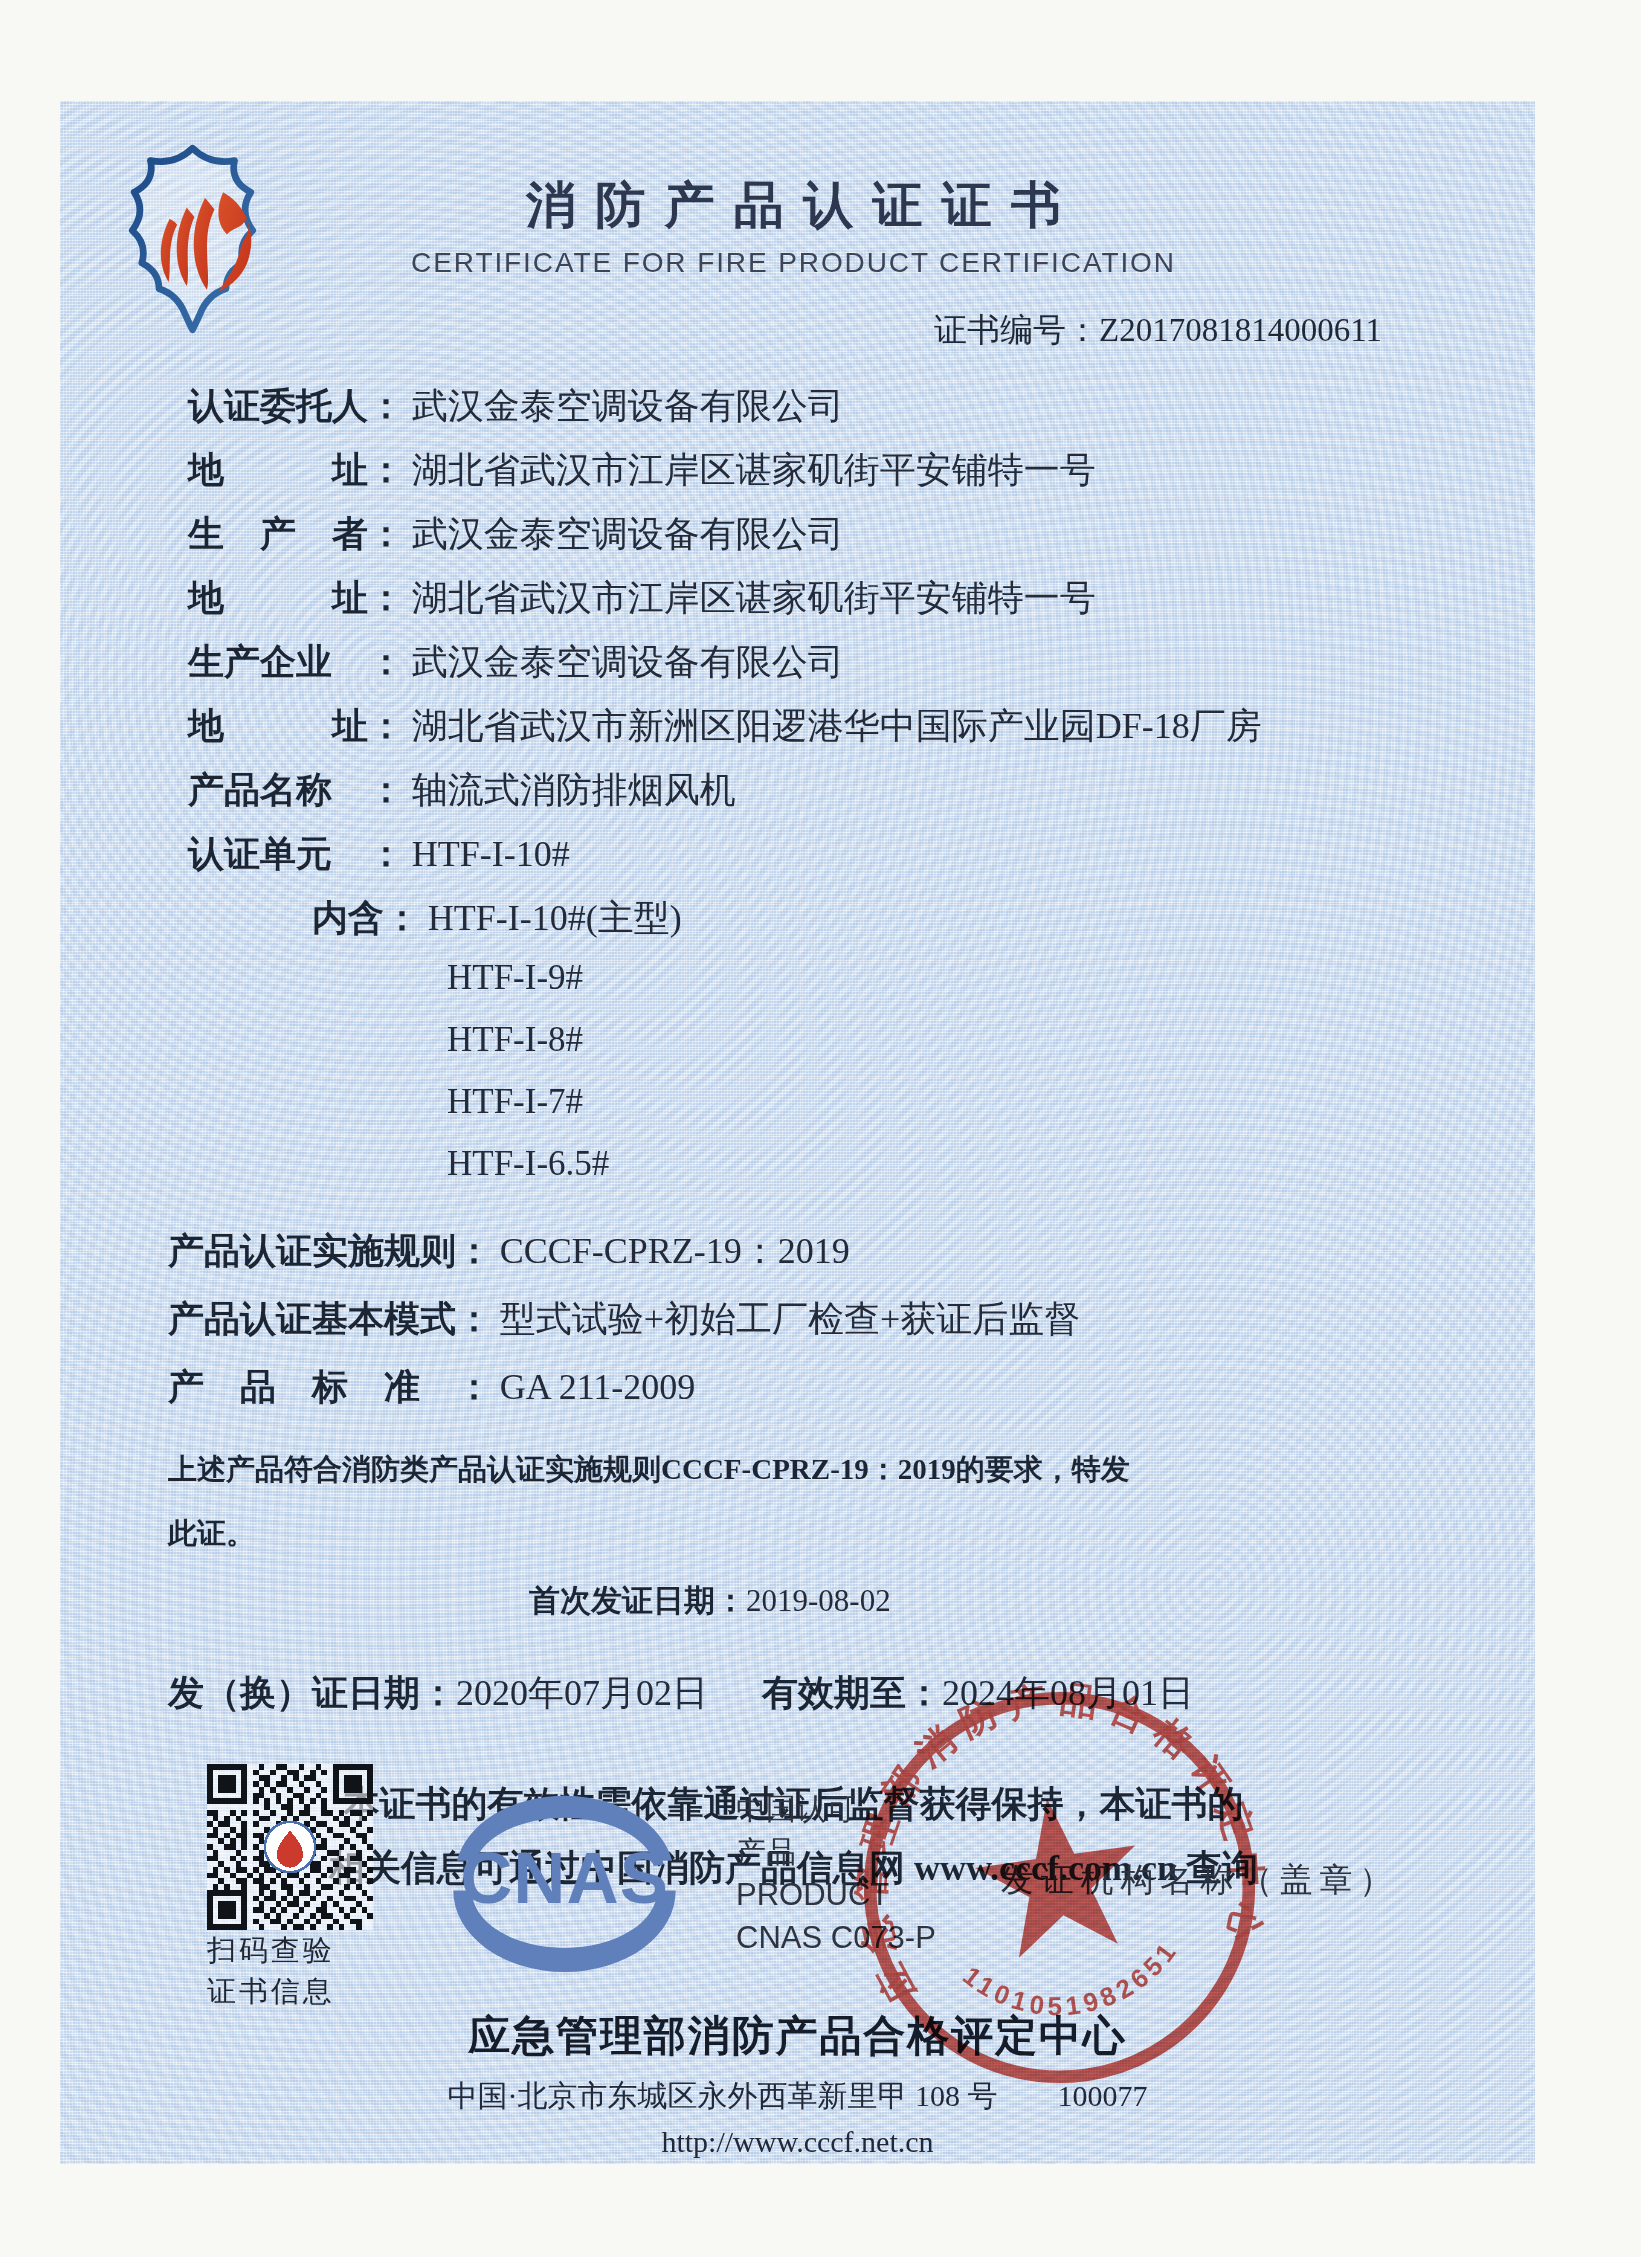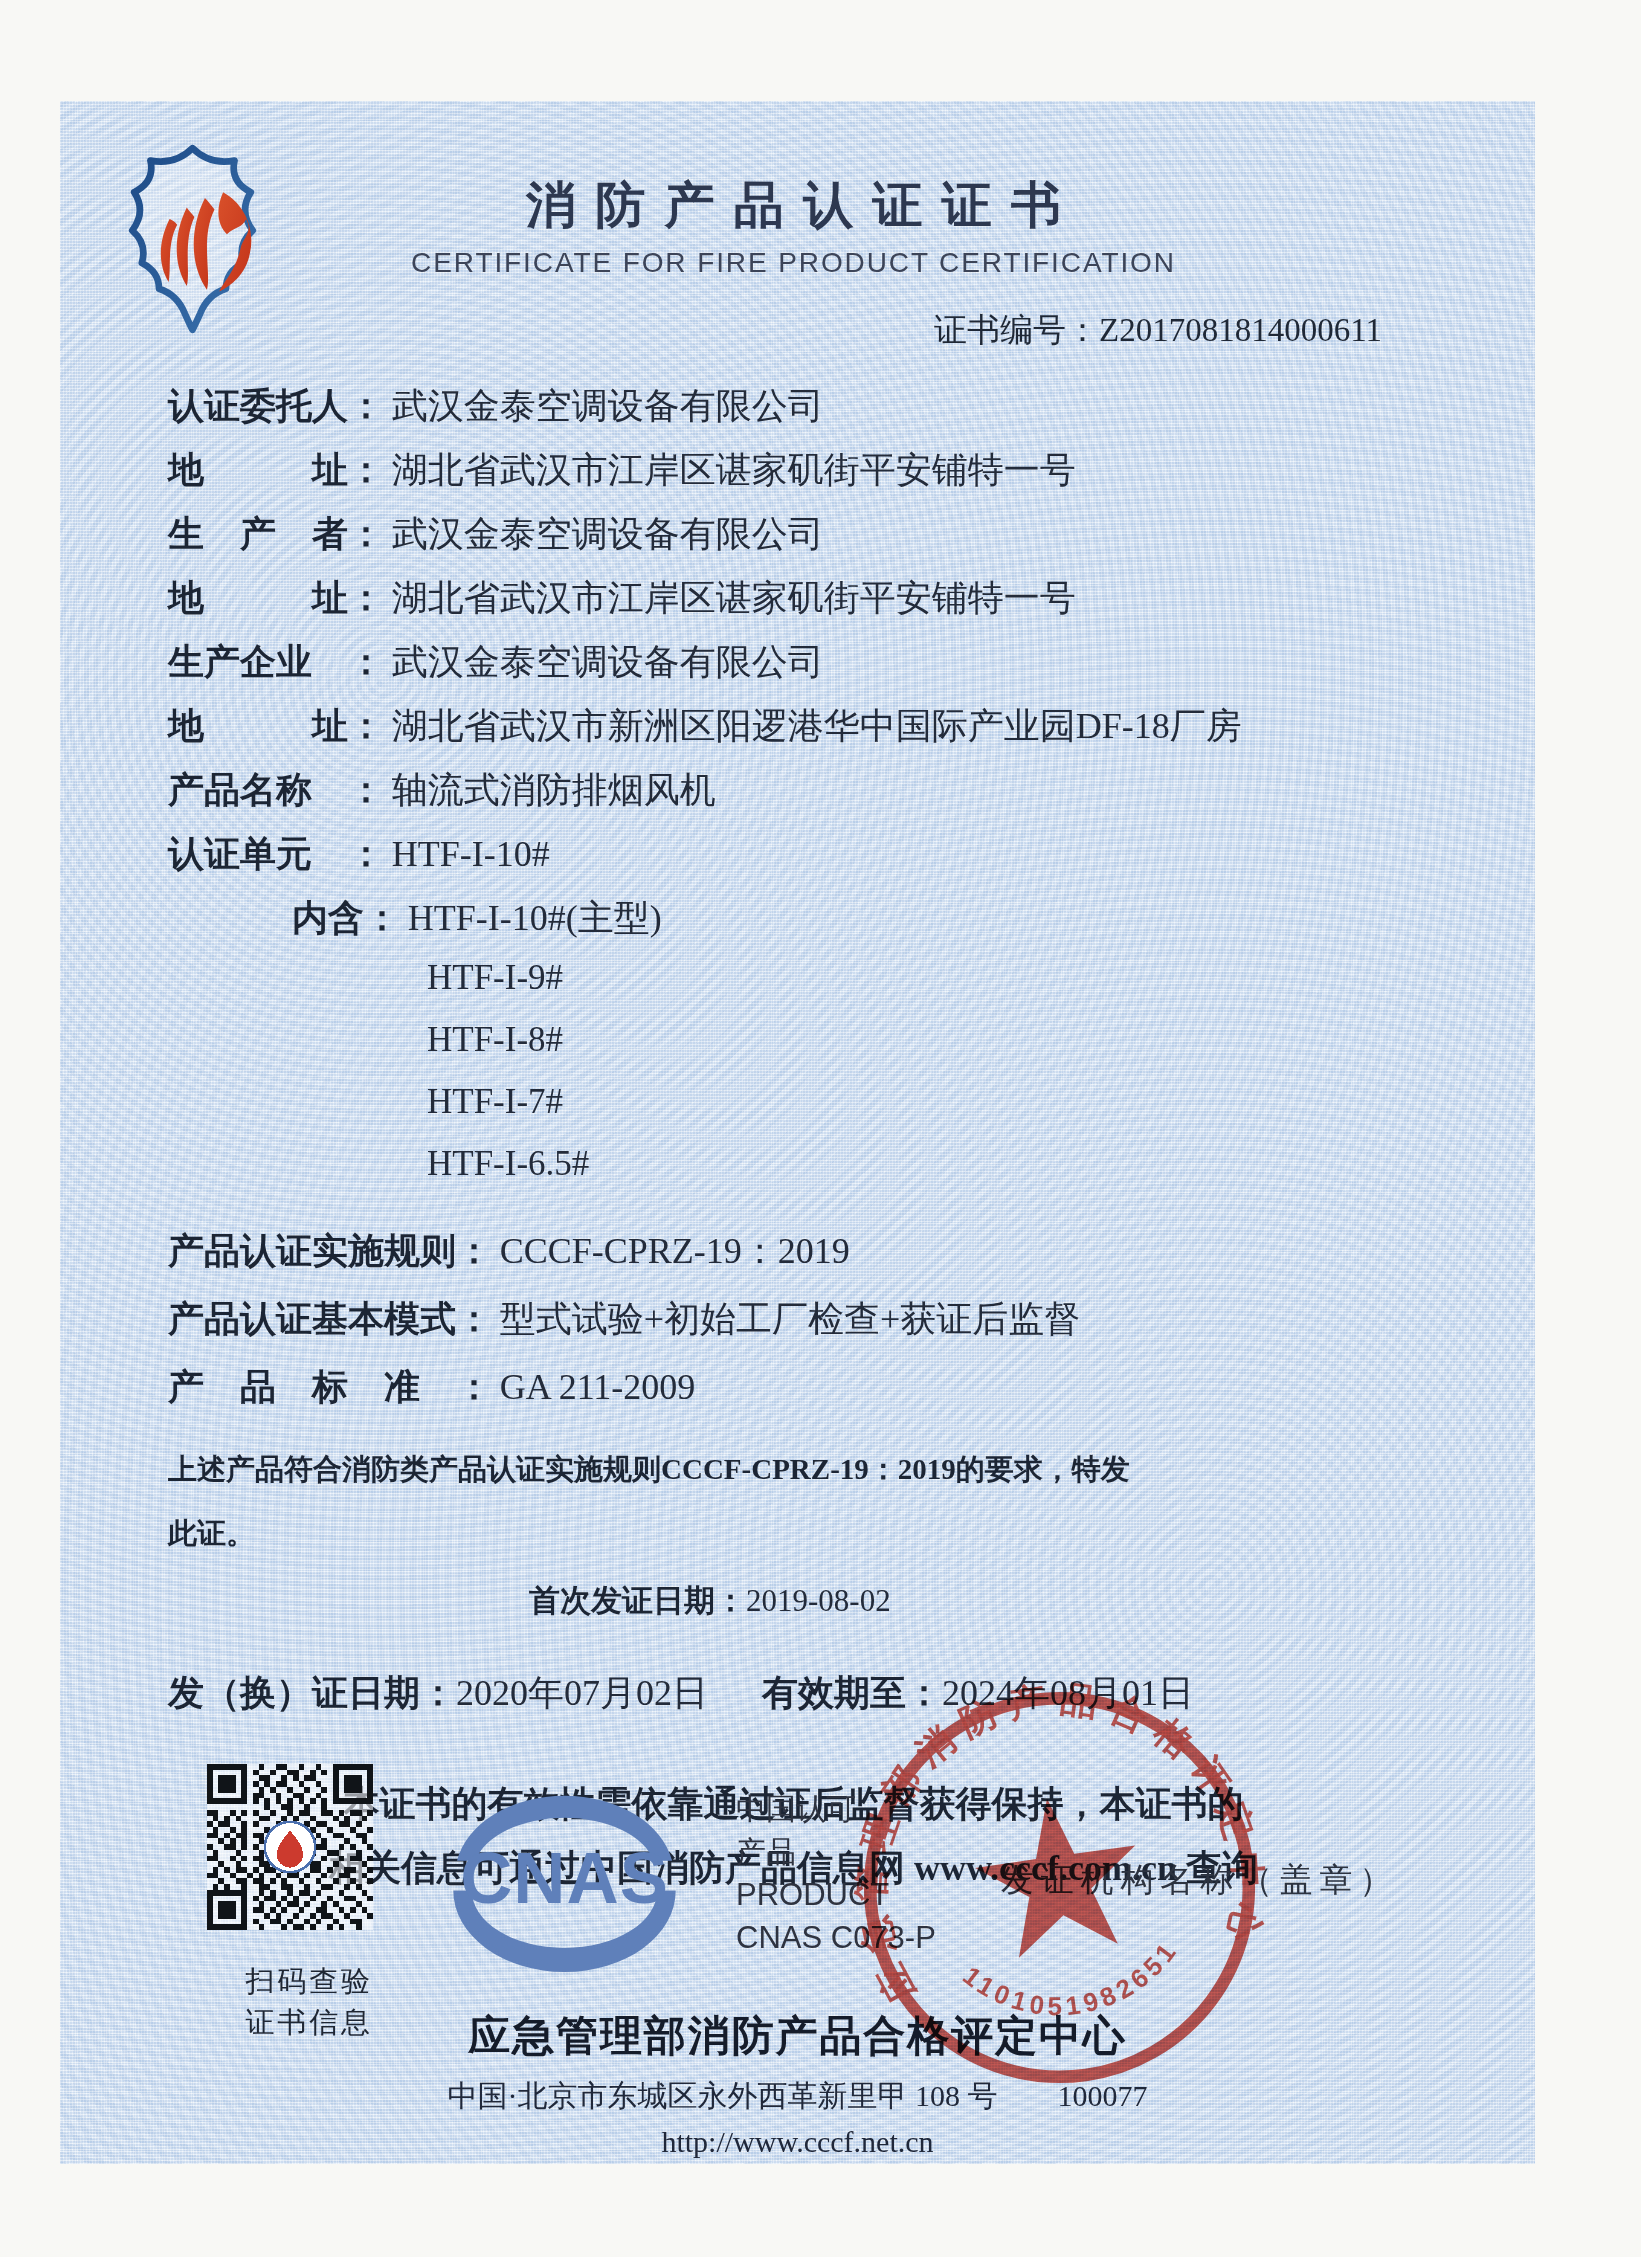--- a/index.html
+++ b/index.html
@@ -38,21 +38,21 @@
   .model-row{height:62px;font-size:35px;margin-left:259px;}
   .statement{font-weight:bold;font-size:29px;line-height:64px;margin-top:5.8px;color:#1c2534;}
   .date-first{margin-top:15.4px;margin-left:361px;font-size:31px;height:64px;}
   .date-second{margin-top:25px;font-size:36px;display:flex;align-items:baseline;height:64px;}
   .pair .plbl{font-weight:bold;color:#1c2534;}
   .pair2{margin-left:54px;}
   .notice{margin-top:39px;text-align:center;font-weight:bold;font-size:36px;line-height:64px;color:#1c2534;}
   
   .qr-block{position:absolute;left:147px;top:1663px;width:166px;text-align:center;}
   .qr-block svg{width:166px;height:166px;display:block;}
-  .qr-caption{margin-top:31px;font-size:29px;line-height:41px;letter-spacing:2.9px;color:#1e2633;text-align:right;}
+  .qr-caption{font-size:29px;line-height:41px;letter-spacing:2.9px;color:#1e2633;text-align:left;}
   .cnas-logo{position:absolute;left:384px;top:1680px;width:241px;height:193px;}
   .cnas-text{position:absolute;left:676px;top:1686px;font-size:30px;line-height:43px;color:#2e3340;}
   .cnas-text .latin{font-family:"Liberation Sans","DejaVu Sans",sans-serif;font-size:31px;}
   .stamp-label{
     position:absolute;left:941px;top:1757px;font-size:33px;letter-spacing:6.8px;color:#2c3340;z-index:1;
   }
   .stamp{position:absolute;left:787px;top:1574px;width:425px;height:425px;z-index:2;
     mix-blend-mode:multiply;opacity:.9;transform:rotate(-8deg);}
   .org-line{position:absolute;left:0;right:0;top:1907px;text-align:center;font-size:42px;font-weight:bold;color:#151c2a;letter-spacing:1.9px;}
   .addr-line{position:absolute;left:0;right:0;top:1975px;text-align:center;font-size:30px;color:#20283a;}
@@ -89,21 +89,21 @@
   </div>
 
   <div class="content">
     <div class="title-cn">消防产品认证证书</div>
     <div class="title-en">CERTIFICATE FOR FIRE PRODUCT CERTIFICATION</div>
 
     <div class="cert-no">
       <span>证书编号：</span><span>Z2017081814000611</span>
     </div>
 
-    <div style="margin-top:29px;">
+    <div style="margin-top:29px;margin-left:20px;">
       <div class="frow">
           <span class="lbl">认证委托人：</span>
           <span class="val">武汉金泰空调设备有限公司</span>
         </div>
       <div class="frow">
           <span class="lbl">地　　　址：</span>
           <span class="val">湖北省武汉市江岸区谌家矶街平安铺特一号</span>
         </div>
       <div class="frow">
           <span class="lbl">生　产　者：</span>

